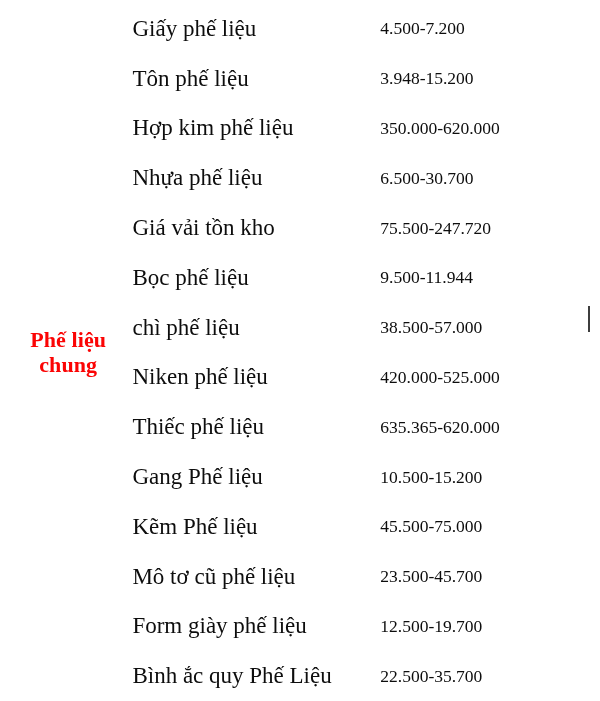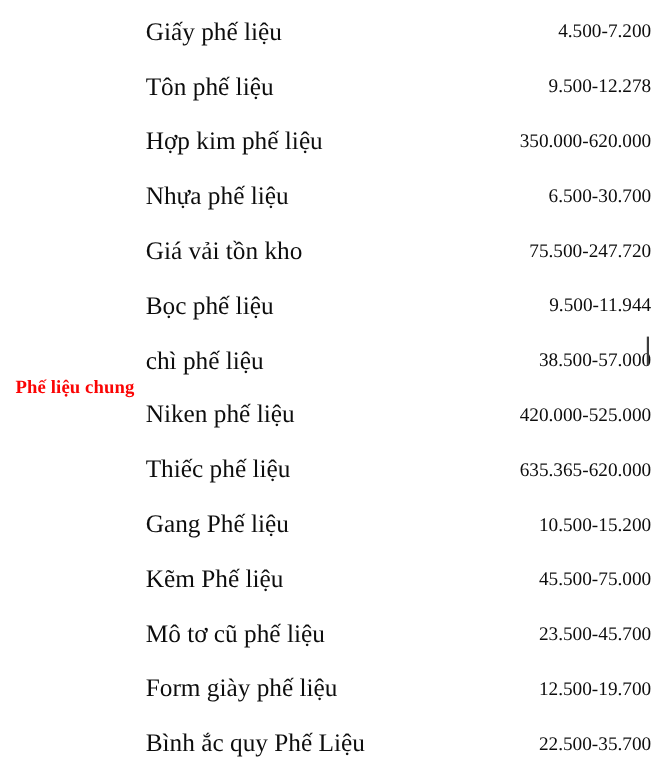--- a/index.html
+++ b/index.html
@@ -44,21 +44,21 @@
     width: 128px;
     border-left: 2px solid #161616;
     border-top: 2px solid #161616;
     border-bottom: 2px solid #161616;
     text-align: center;
     vertical-align: middle;
   }
   .cat-label {
     color: #fb0404;
     font-weight: bold;
-    font-size: 17px;
+    font-size: 22px;
     letter-spacing: 0.1px;
     line-height: 1.1;
     display: block;
   }
 
   
   td.name-cell {
     width: 247px;
     border-left: 2px solid #2b2b2b;
     border-top: 2px solid #3a3a3a;
@@ -70,21 +70,21 @@
     white-space: nowrap;
   }
 
   
   td.price-cell {
     width: 211px;
     border-top: 2px solid #3a3a3a;
     border-right: 2px solid #2b2b2b;
     font-size: 17.5px;
     color: #0d0d0d;
-    text-align: right;
+    text-align: left;
     white-space: nowrap;
   }
 
   
   tr.row-first td.name-cell,
   tr.row-first td.price-cell {
     border-top: 2px solid #161616;
   }
 
   
@@ -108,21 +108,21 @@
     <tbody id="table-body">
         <tr class="row-first">
           <td class="cat-cell" rowspan="14">
             <span class="cat-label">Phế liệu chung</span>
           </td>
           <td class="name-cell">Giấy phế liệu</td>
           <td class="price-cell">4.500-7.200</td>
         </tr>
         <tr>
           <td class="name-cell">Tôn phế liệu</td>
-          <td class="price-cell">9.500-12.278</td>
+          <td class="price-cell">3.948-15.200</td>
         </tr>
         <tr>
           <td class="name-cell">Hợp kim phế liệu</td>
           <td class="price-cell">350.000-620.000</td>
         </tr>
         <tr>
           <td class="name-cell">Nhựa phế liệu</td>
           <td class="price-cell">6.500-30.700</td>
         </tr>
         <tr>

